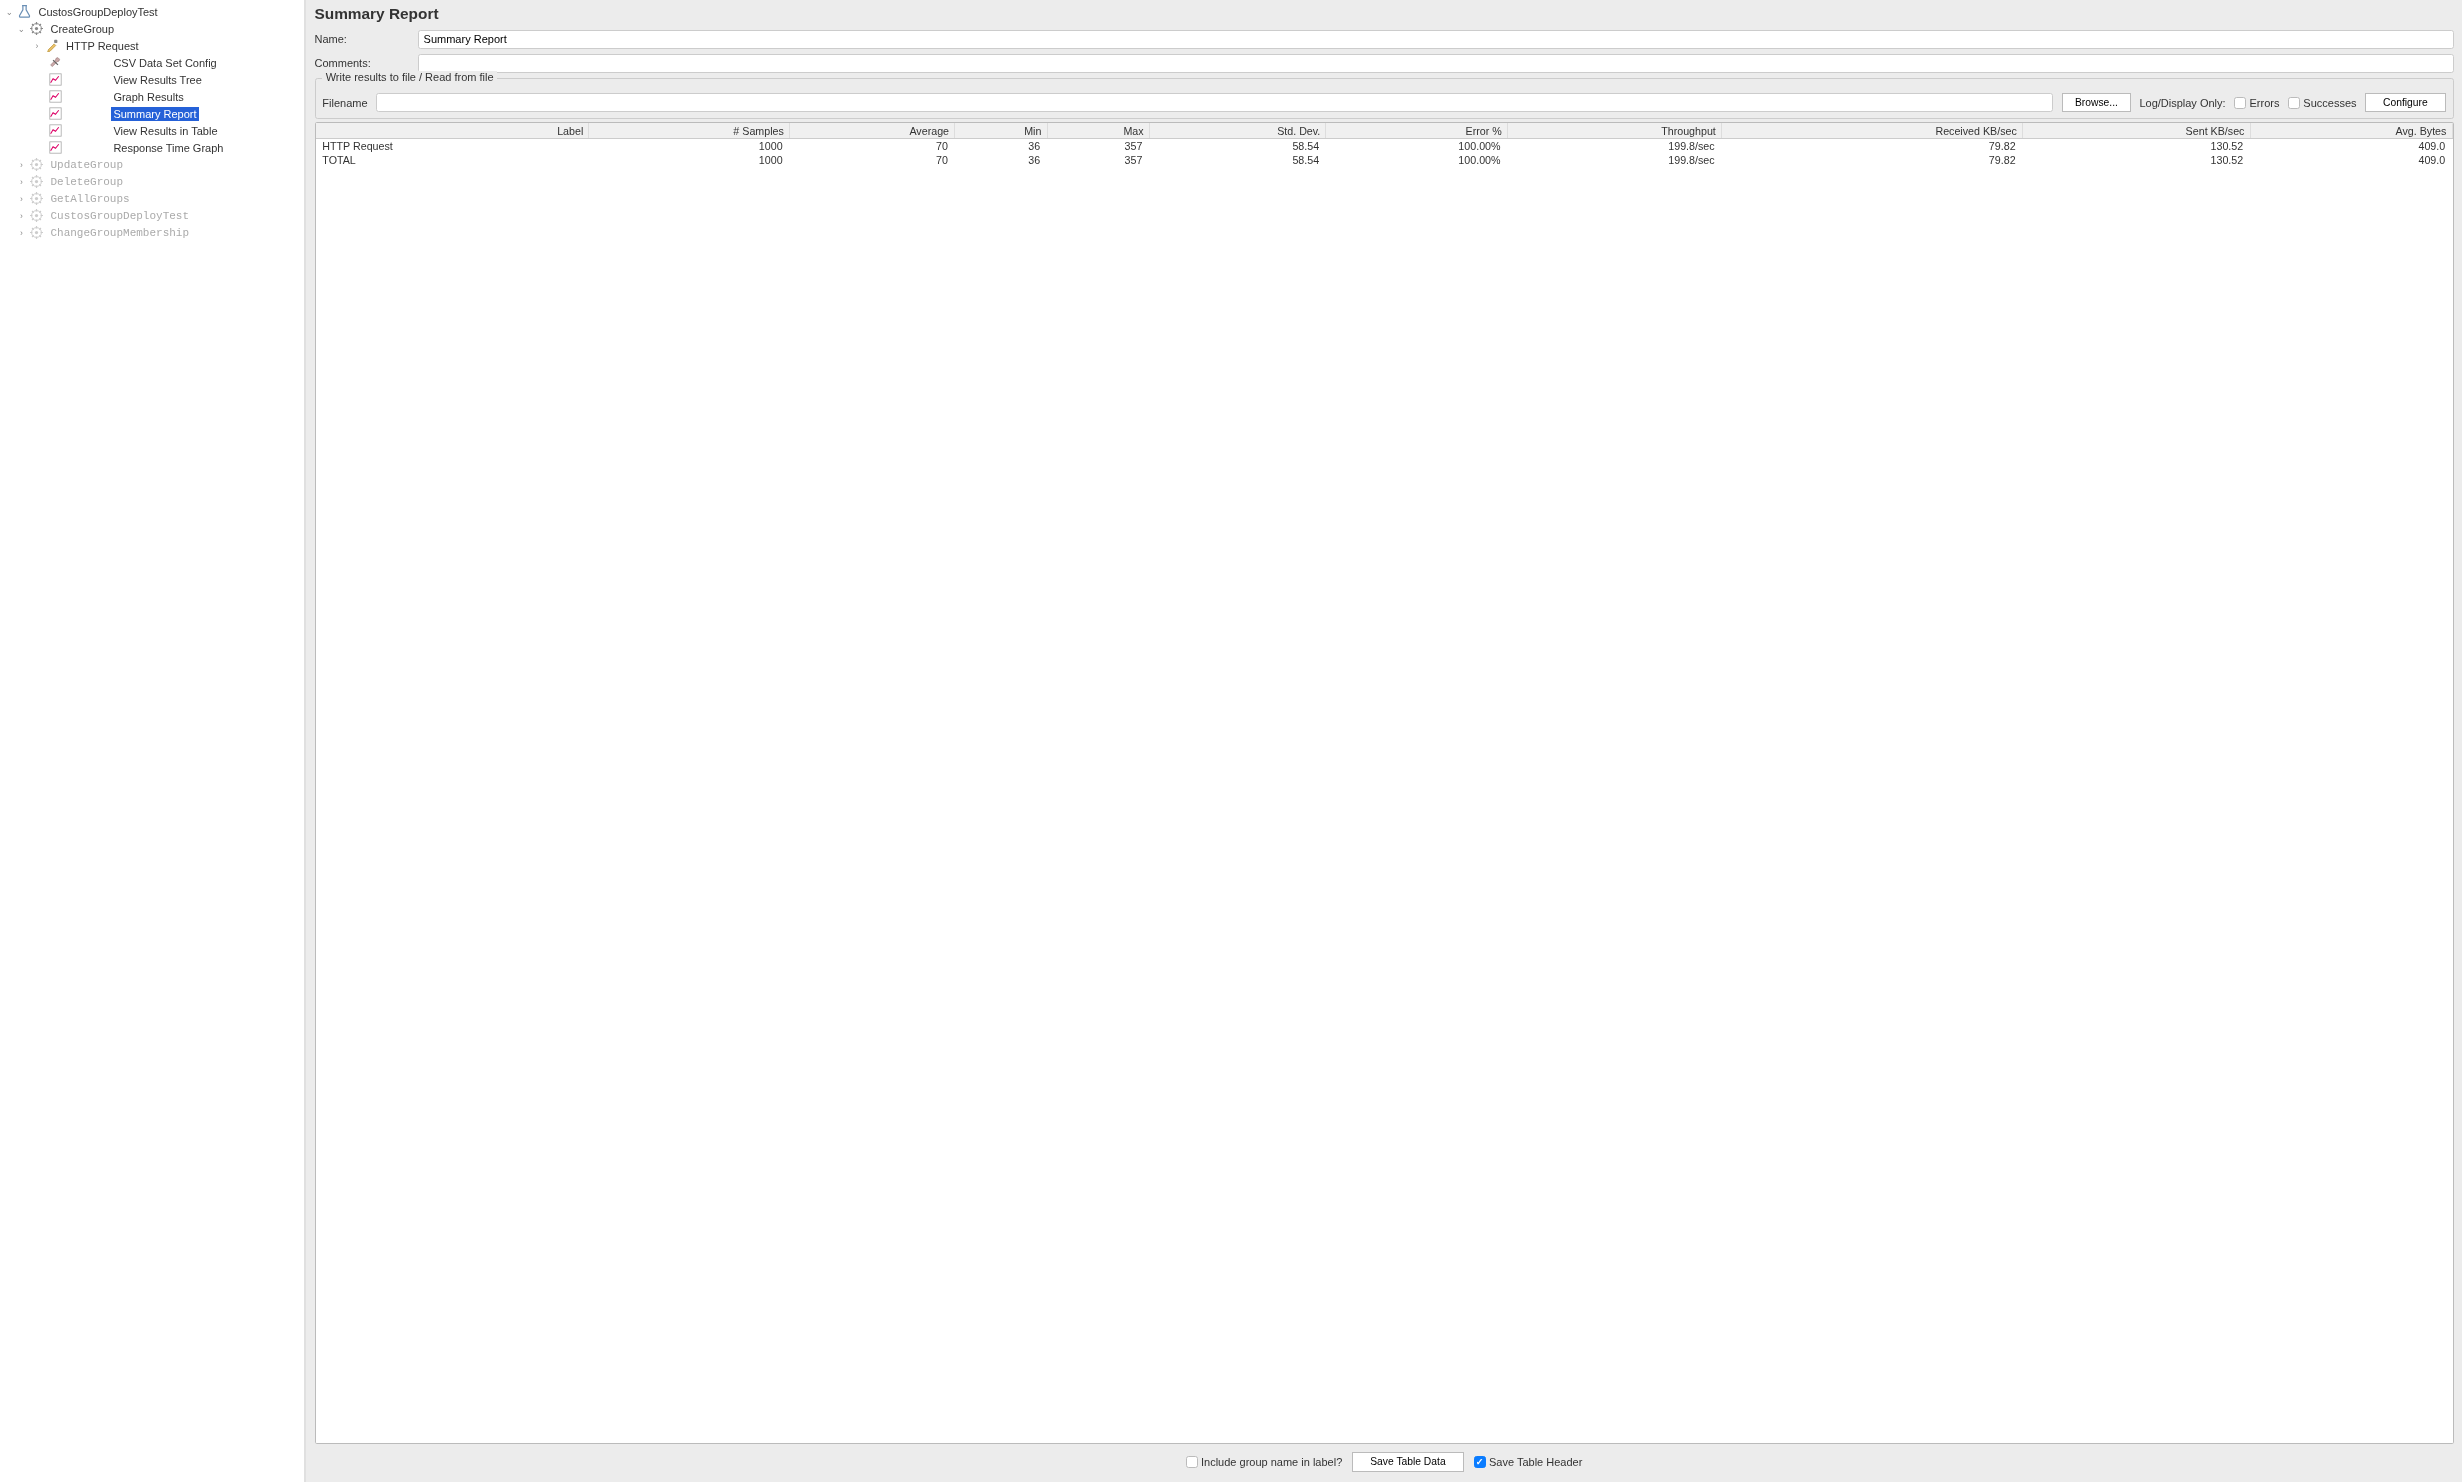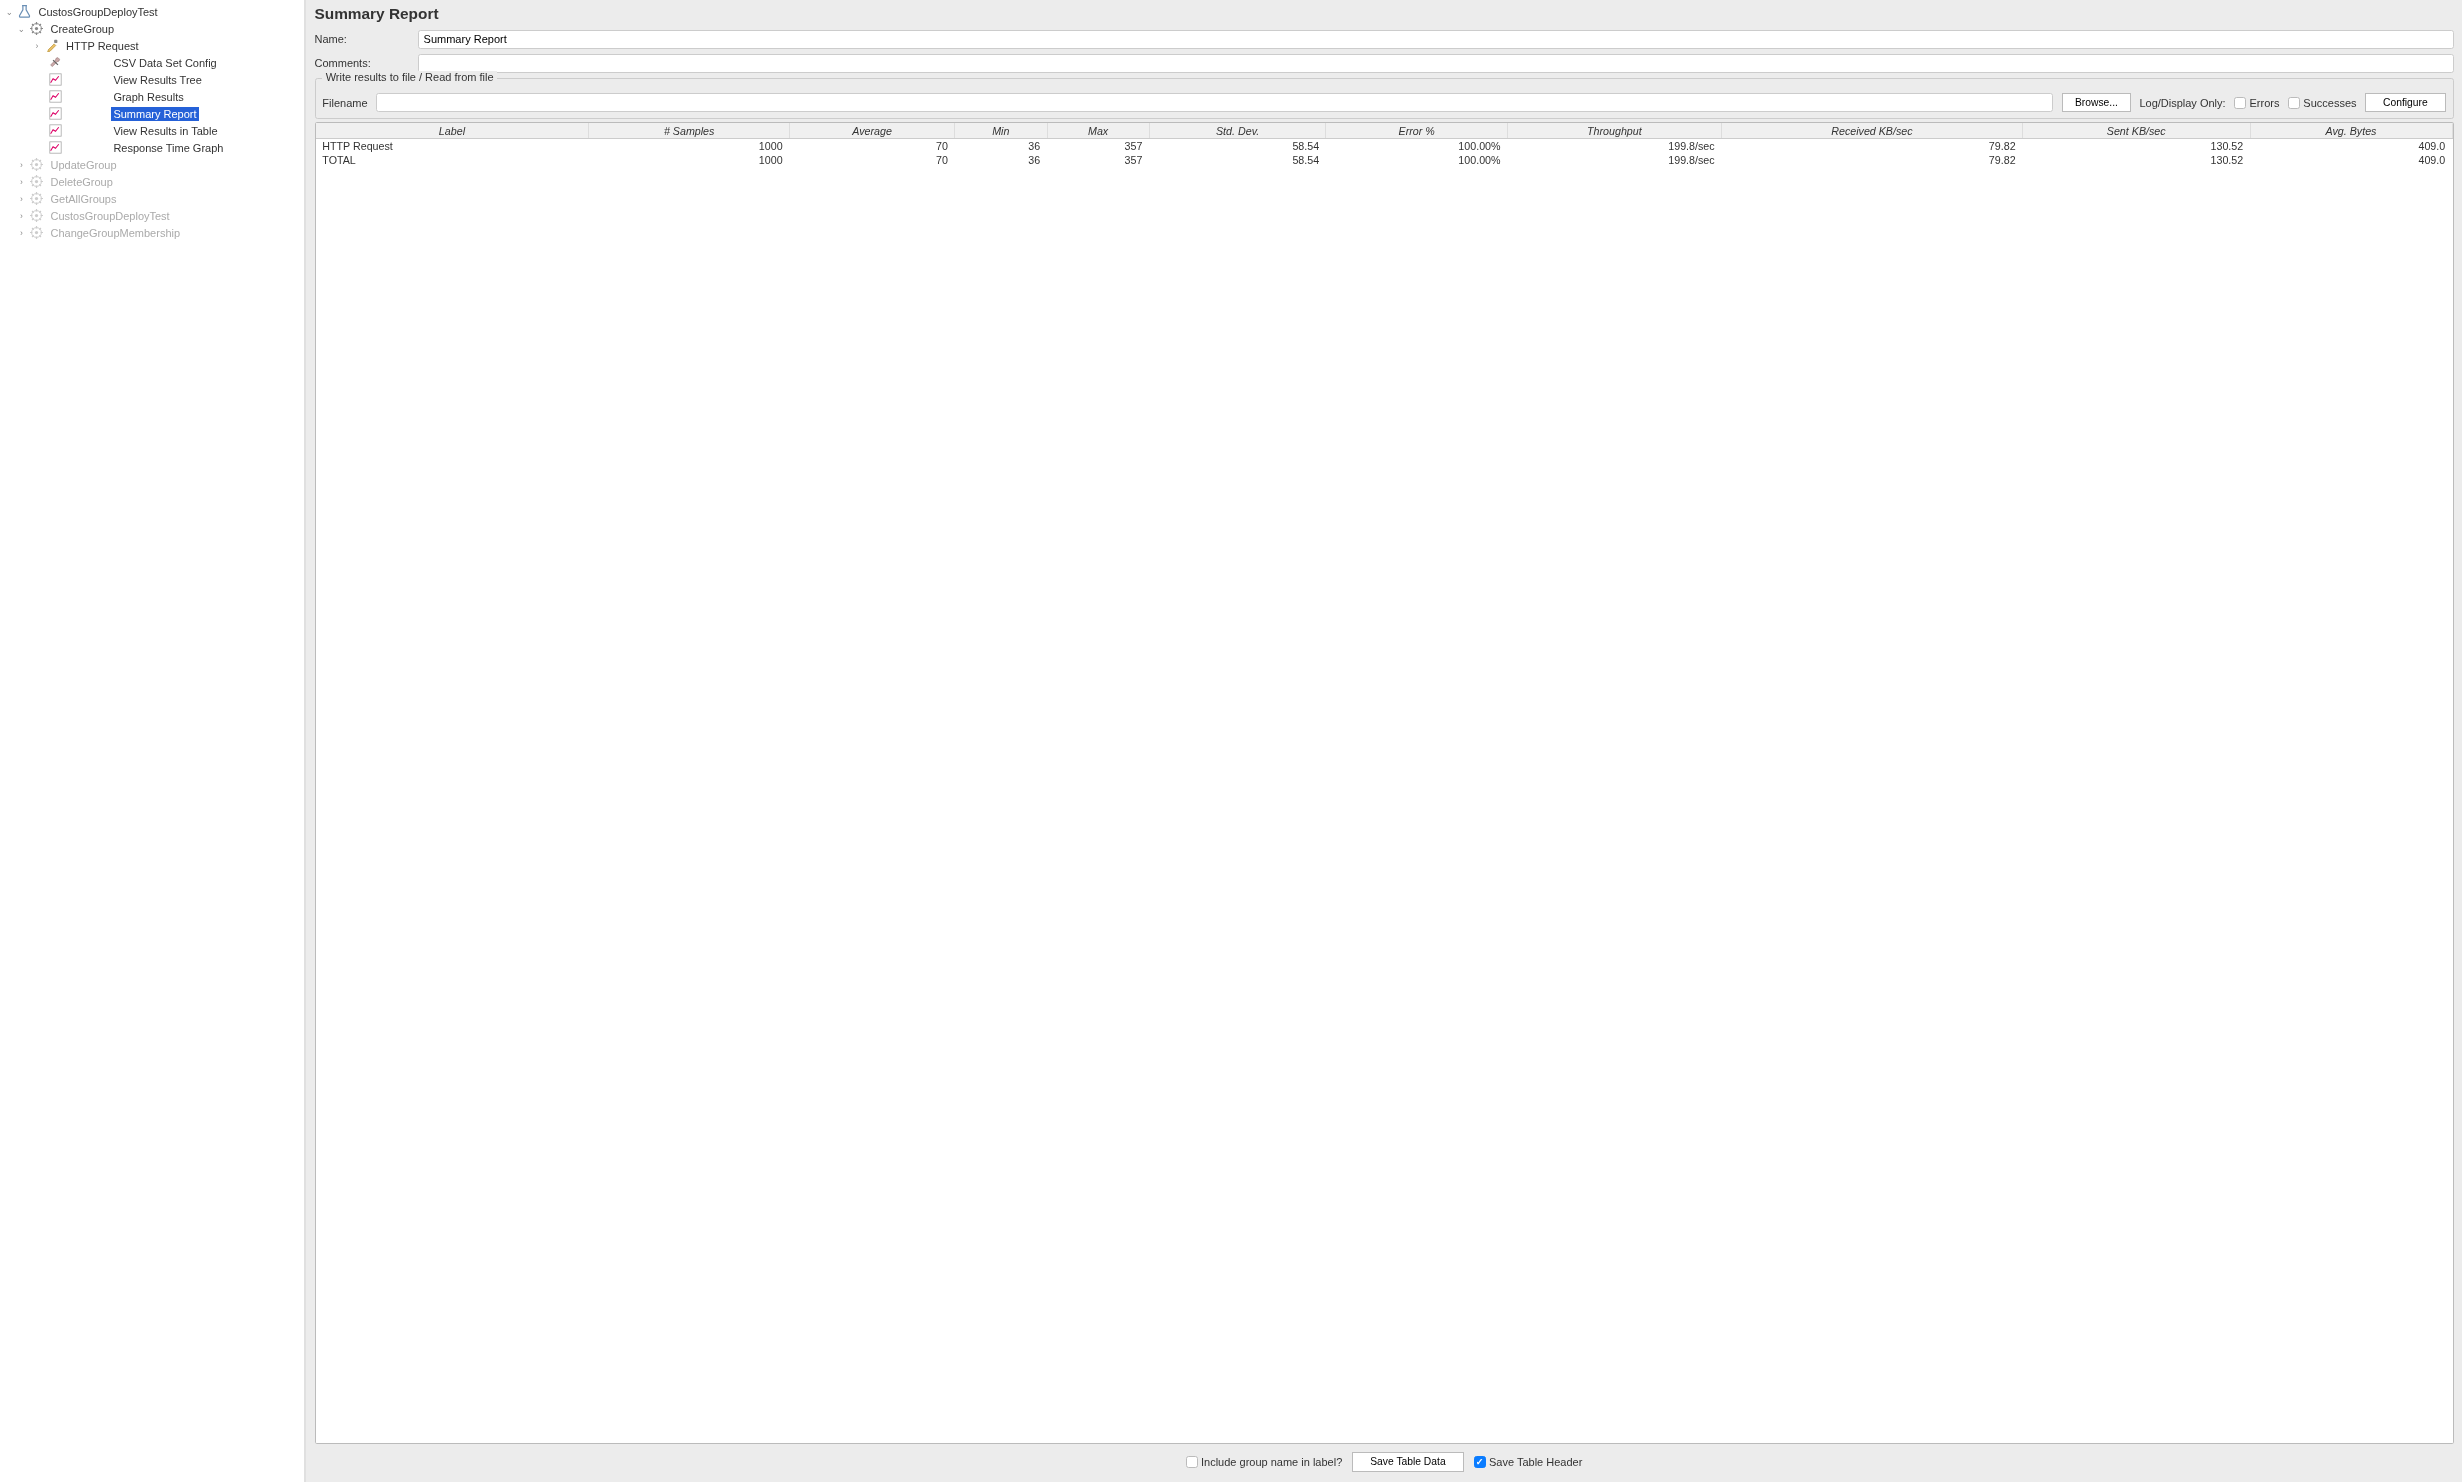--- a/index.html
+++ b/index.html
@@ -53,20 +53,21 @@
     .tree-label {
       font-size: 11px;
       padding: 0.9px 2.6px;
     }
     .tree-label.selected {
       background: #2561d8;
       color: #fff;
     }
     .tree-label.disabled {
       color: #aaa;
+      font-family: Liberation Mono, monospace;
     }
     .indent-1 { padding-left: 15.4px; }
     .indent-2 { padding-left: 31px; }
     .indent-3 { padding-left: 48px; gap: 44px; }
 
     .main-panel {
       flex: 1;
       background: #ececec;
       display: flex;
       flex-direction: column;
@@ -180,23 +181,22 @@
       width: 100%;
       border-collapse: collapse;
       font-size: 10.7px;
     }
     .results-table th {
       background: #f0f0f0;
       border-right: 0.9px solid #ddd;
       border-bottom: 0.9px solid #ccc;
       padding: 1.7px 5.1px;
       font-weight: normal;
-      text-align: center;
+      text-align: right;
       white-space: nowrap;
-      font-style: italic;
     }
     .results-table td {
       padding: 0.9px 6.8px;
       text-align: right;
       white-space: nowrap;
     }
     .results-table td:first-child {
       text-align: left;
     }
     .bottom-bar {

